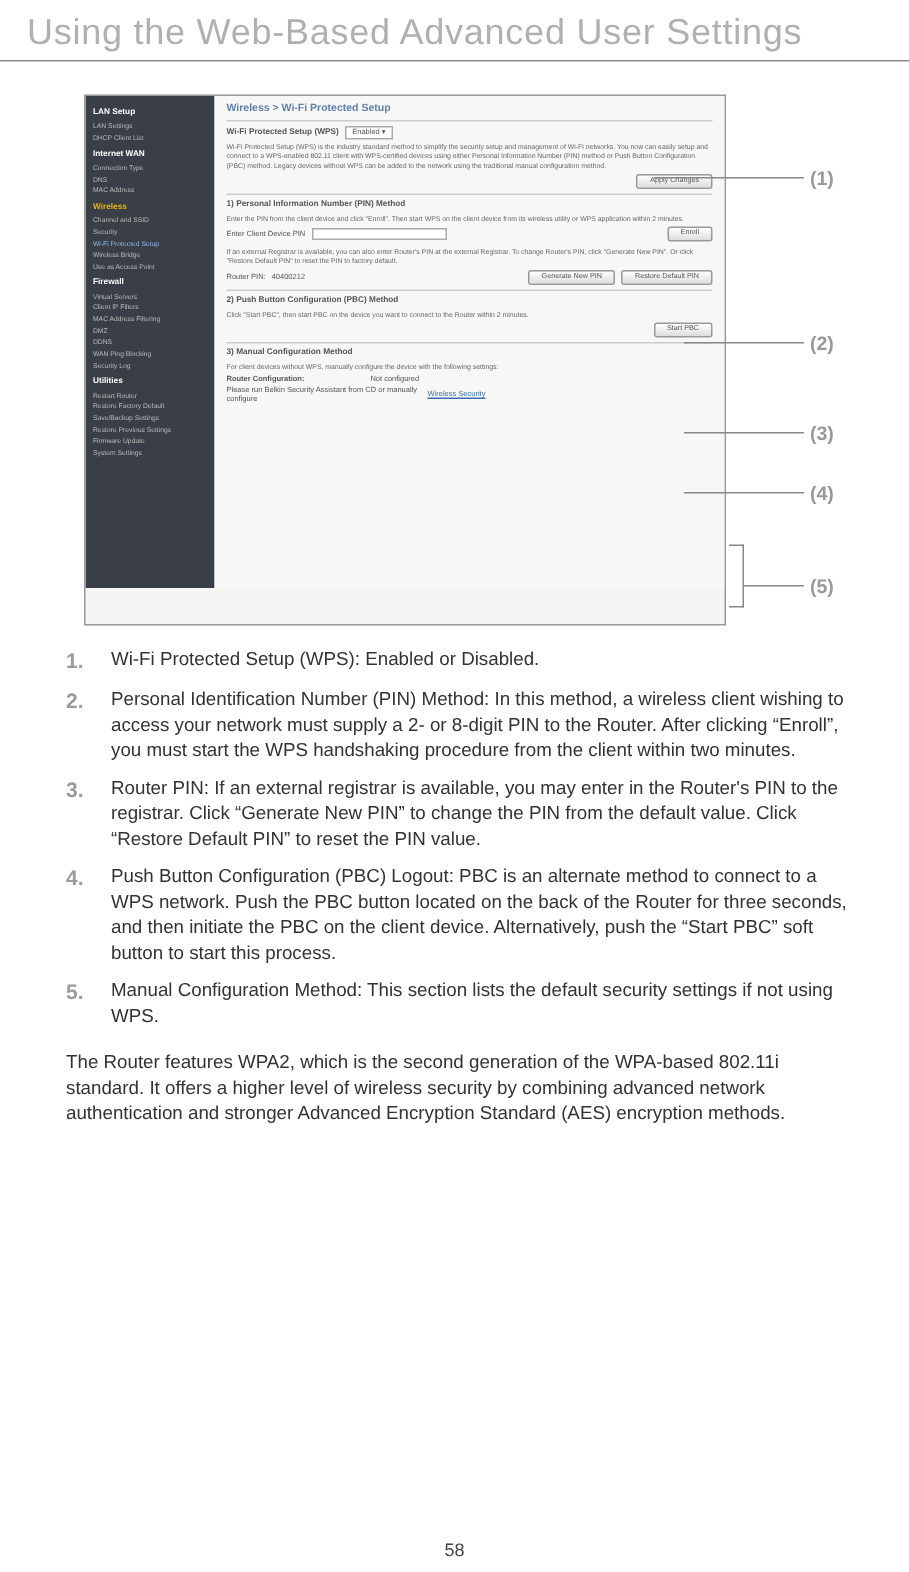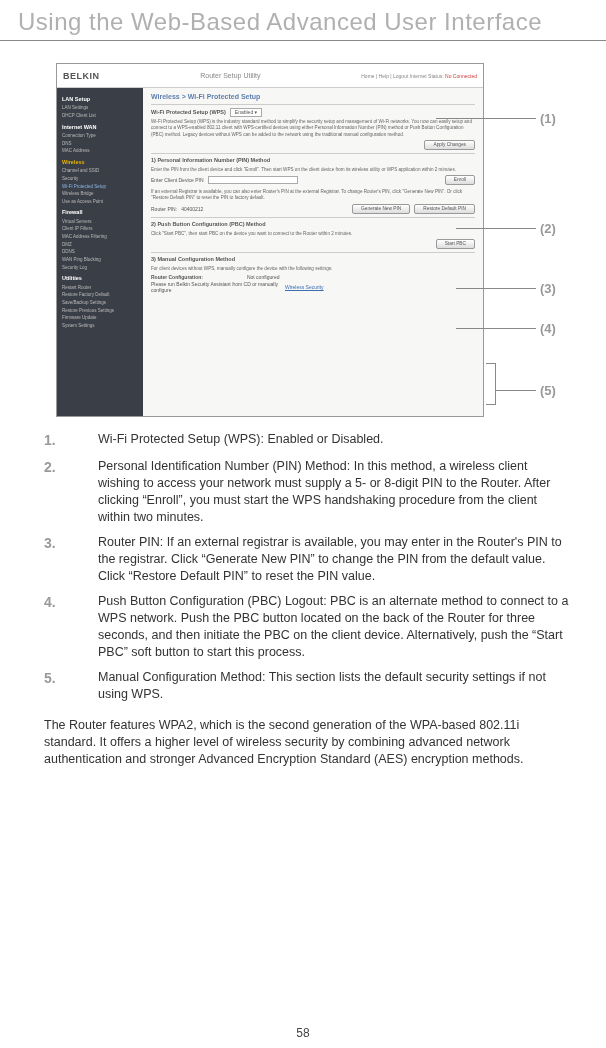--- a/index.html
+++ b/index.html
@@ -143,52 +143,44 @@
     line-height: 1.36;
     color: #333;
   }
   ol.steps li .num {
     color: #9a9a9a;
     font-weight: bold;
     font-size: 14px;
     width: 30px;
     flex: 0 0 30px;
   }
-  ol.steps li .txt { flex: 1; margin-left: 24px; }
+  ol.steps li .txt { flex: 1; }
   .paragraph {
     font-size: 12.5px;
     line-height: 1.36;
     color: #333;
     margin-top: 14px;
   }
   .page-num {
     position: absolute;
     bottom: 8px;
     width: 100%;
     text-align: center;
     font-size: 12px;
     color: #444;
   }
 </style>
 </head>
 <body>
 
-<div class="page-title">Using the Web-Based Advanced User Interface</div>
+<div class="page-title">Using the Web-Based Advanced User Settings</div>
 <div class="hr"></div>
 
 <div class="screenshot-wrap">
   <div class="screenshot">
-    <div class="shot-header">
-      <span class="shot-logo">BELKIN</span>
-      <span class="shot-utility">Router Setup Utility</span>
-      <span class="shot-topright">
-        <span>Home | Help | Logout   Internet Status:</span>
-        <span class="red">No Connected</span>
-      </span>
-    </div>
     <div class="shot-body">
       <div class="shot-sidebar">
         <div class="sb-head">LAN Setup</div>
         <div class="sb-item">LAN Settings</div>
         <div class="sb-item">DHCP Client List</div>
         <div class="sb-head">Internet WAN</div>
         <div class="sb-item">Connection Type</div>
         <div class="sb-item">DNS</div>
         <div class="sb-item">MAC Address</div>
         <div class="sb-wireless">Wireless</div>
@@ -289,21 +281,21 @@
 </div>
 
 <div class="content">
   <ol class="steps">
     <li>
       <span class="num">1.</span>
       <span class="txt">Wi-Fi Protected Setup (WPS): Enabled or Disabled.</span>
     </li>
     <li>
       <span class="num">2.</span>
-      <span class="txt">Personal Identification Number (PIN) Method: In this method, a wireless client wishing to access your network must supply a 5- or 8-digit PIN to the Router. After clicking “Enroll”, you must start the WPS handshaking procedure from the client within two minutes.</span>
+      <span class="txt">Personal Identification Number (PIN) Method: In this method, a wireless client wishing to access your network must supply a 2- or 8-digit PIN to the Router. After clicking “Enroll”, you must start the WPS handshaking procedure from the client within two minutes.</span>
     </li>
     <li>
       <span class="num">3.</span>
       <span class="txt">Router PIN: If an external registrar is available, you may enter in the Router's PIN to the registrar. Click “Generate New PIN” to change the PIN from the default value. Click “Restore Default PIN” to reset the PIN value.</span>
     </li>
     <li>
       <span class="num">4.</span>
       <span class="txt">Push Button Configuration (PBC) Logout: PBC is an alternate method to connect to a WPS network. Push the PBC button located on the back of the Router for three seconds, and then initiate the PBC on the client device. Alternatively, push the “Start PBC” soft button to start this process.</span>
     </li>
     <li>

